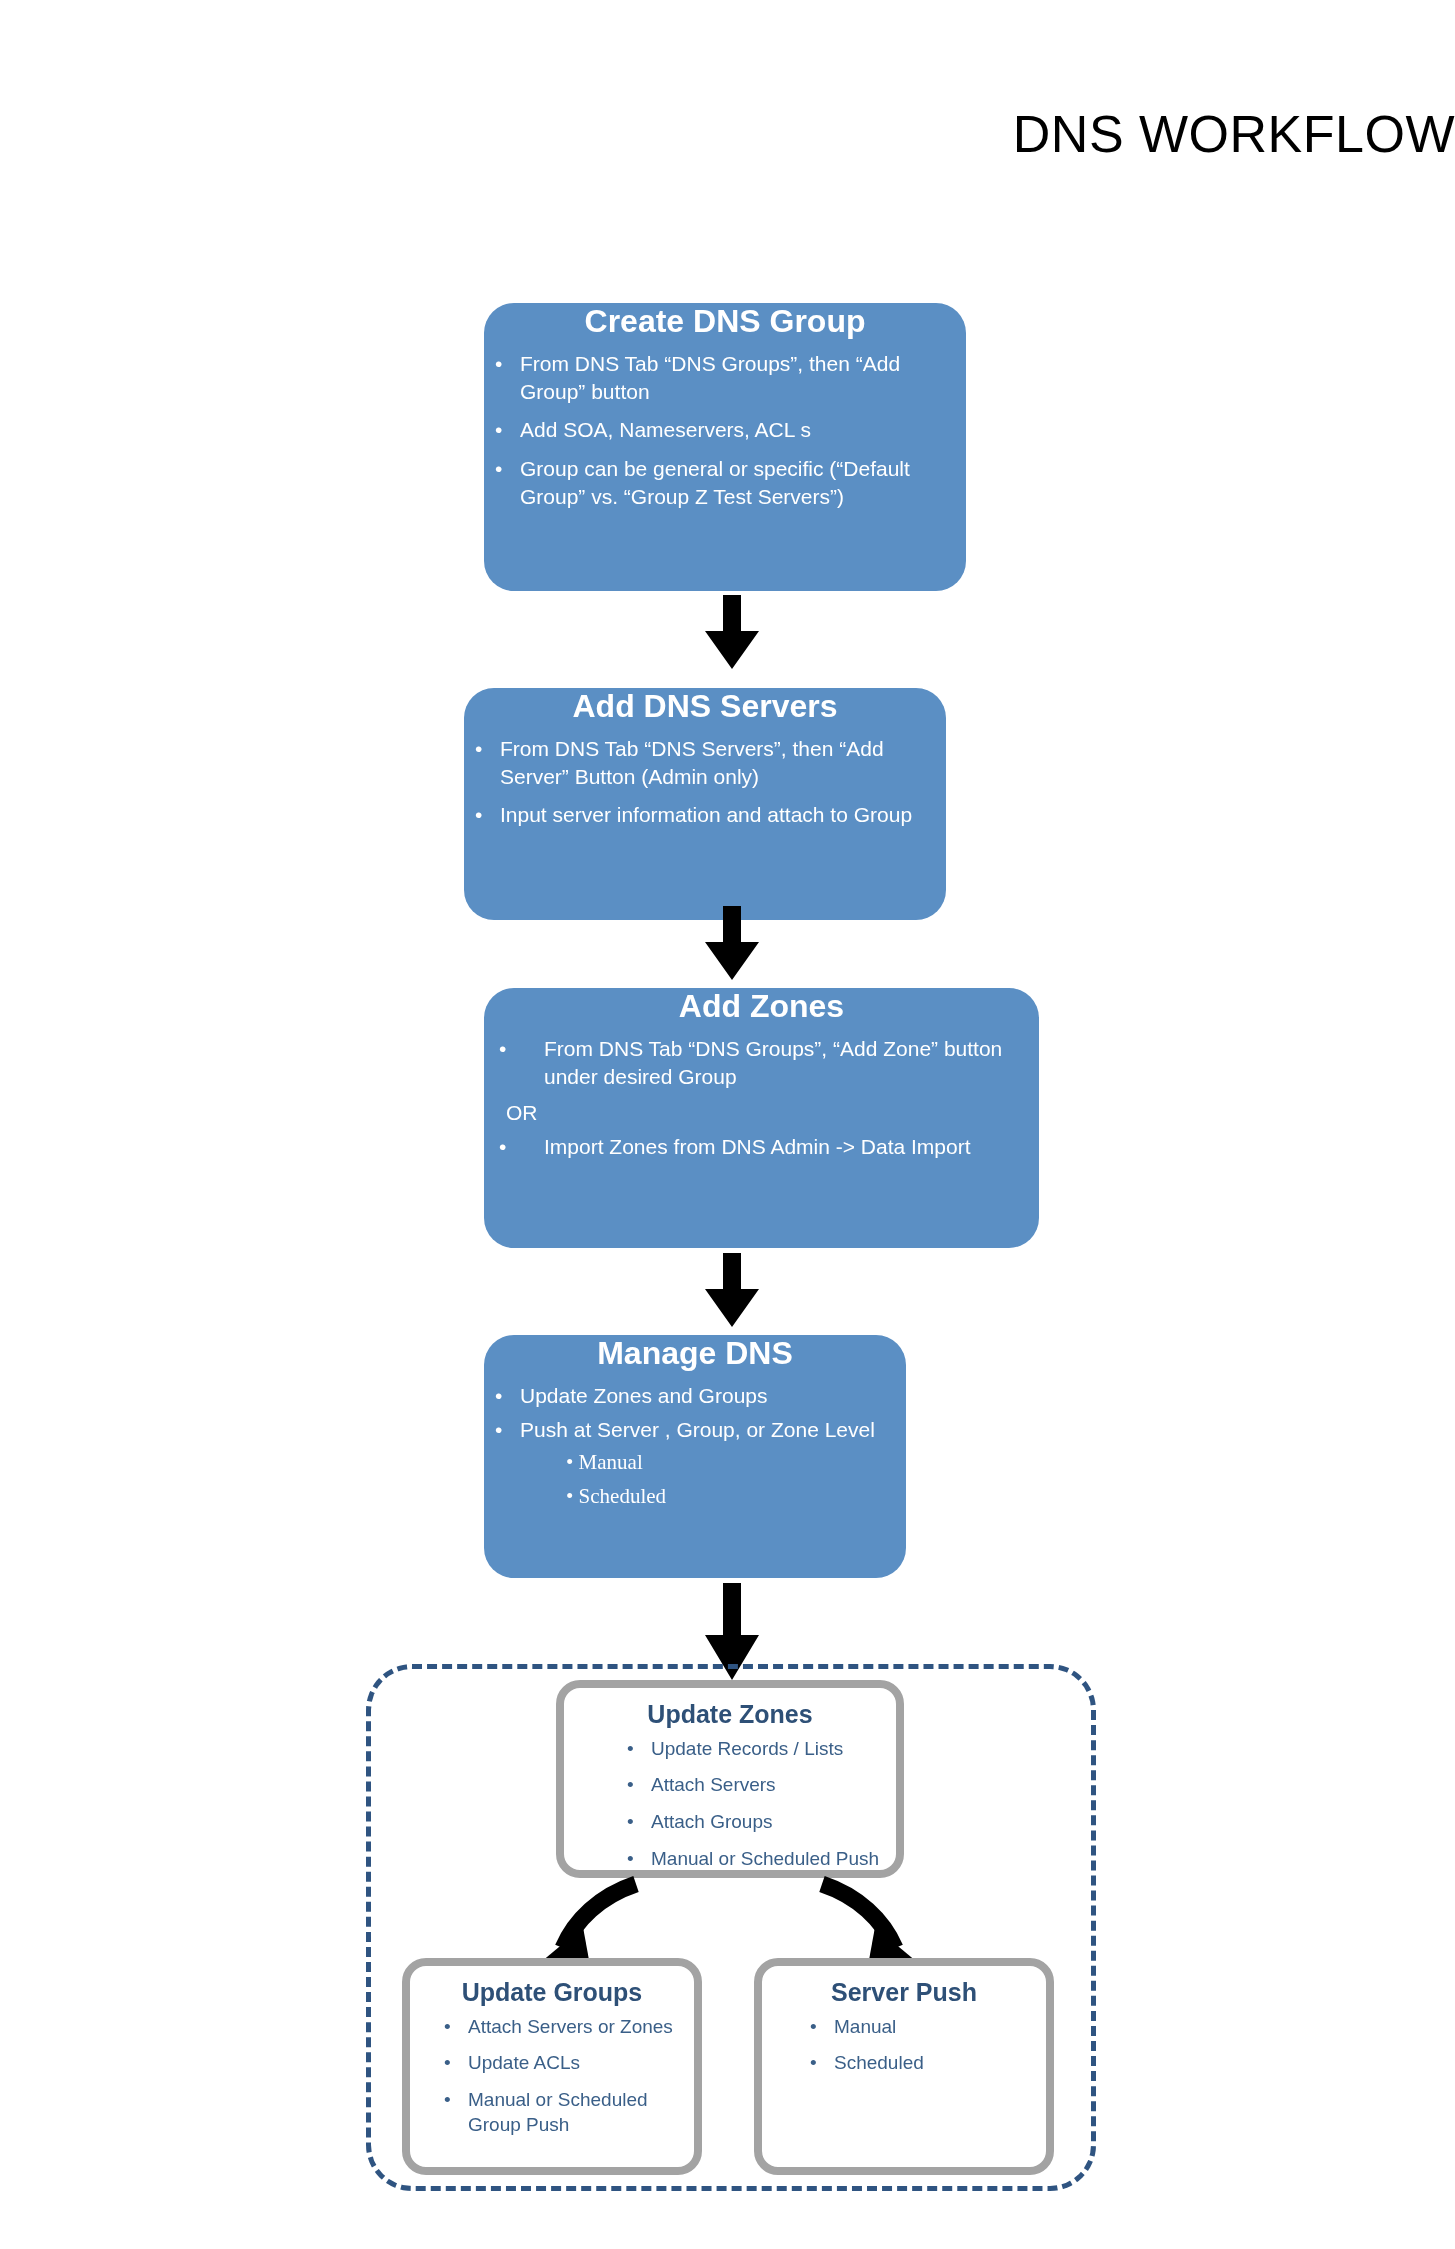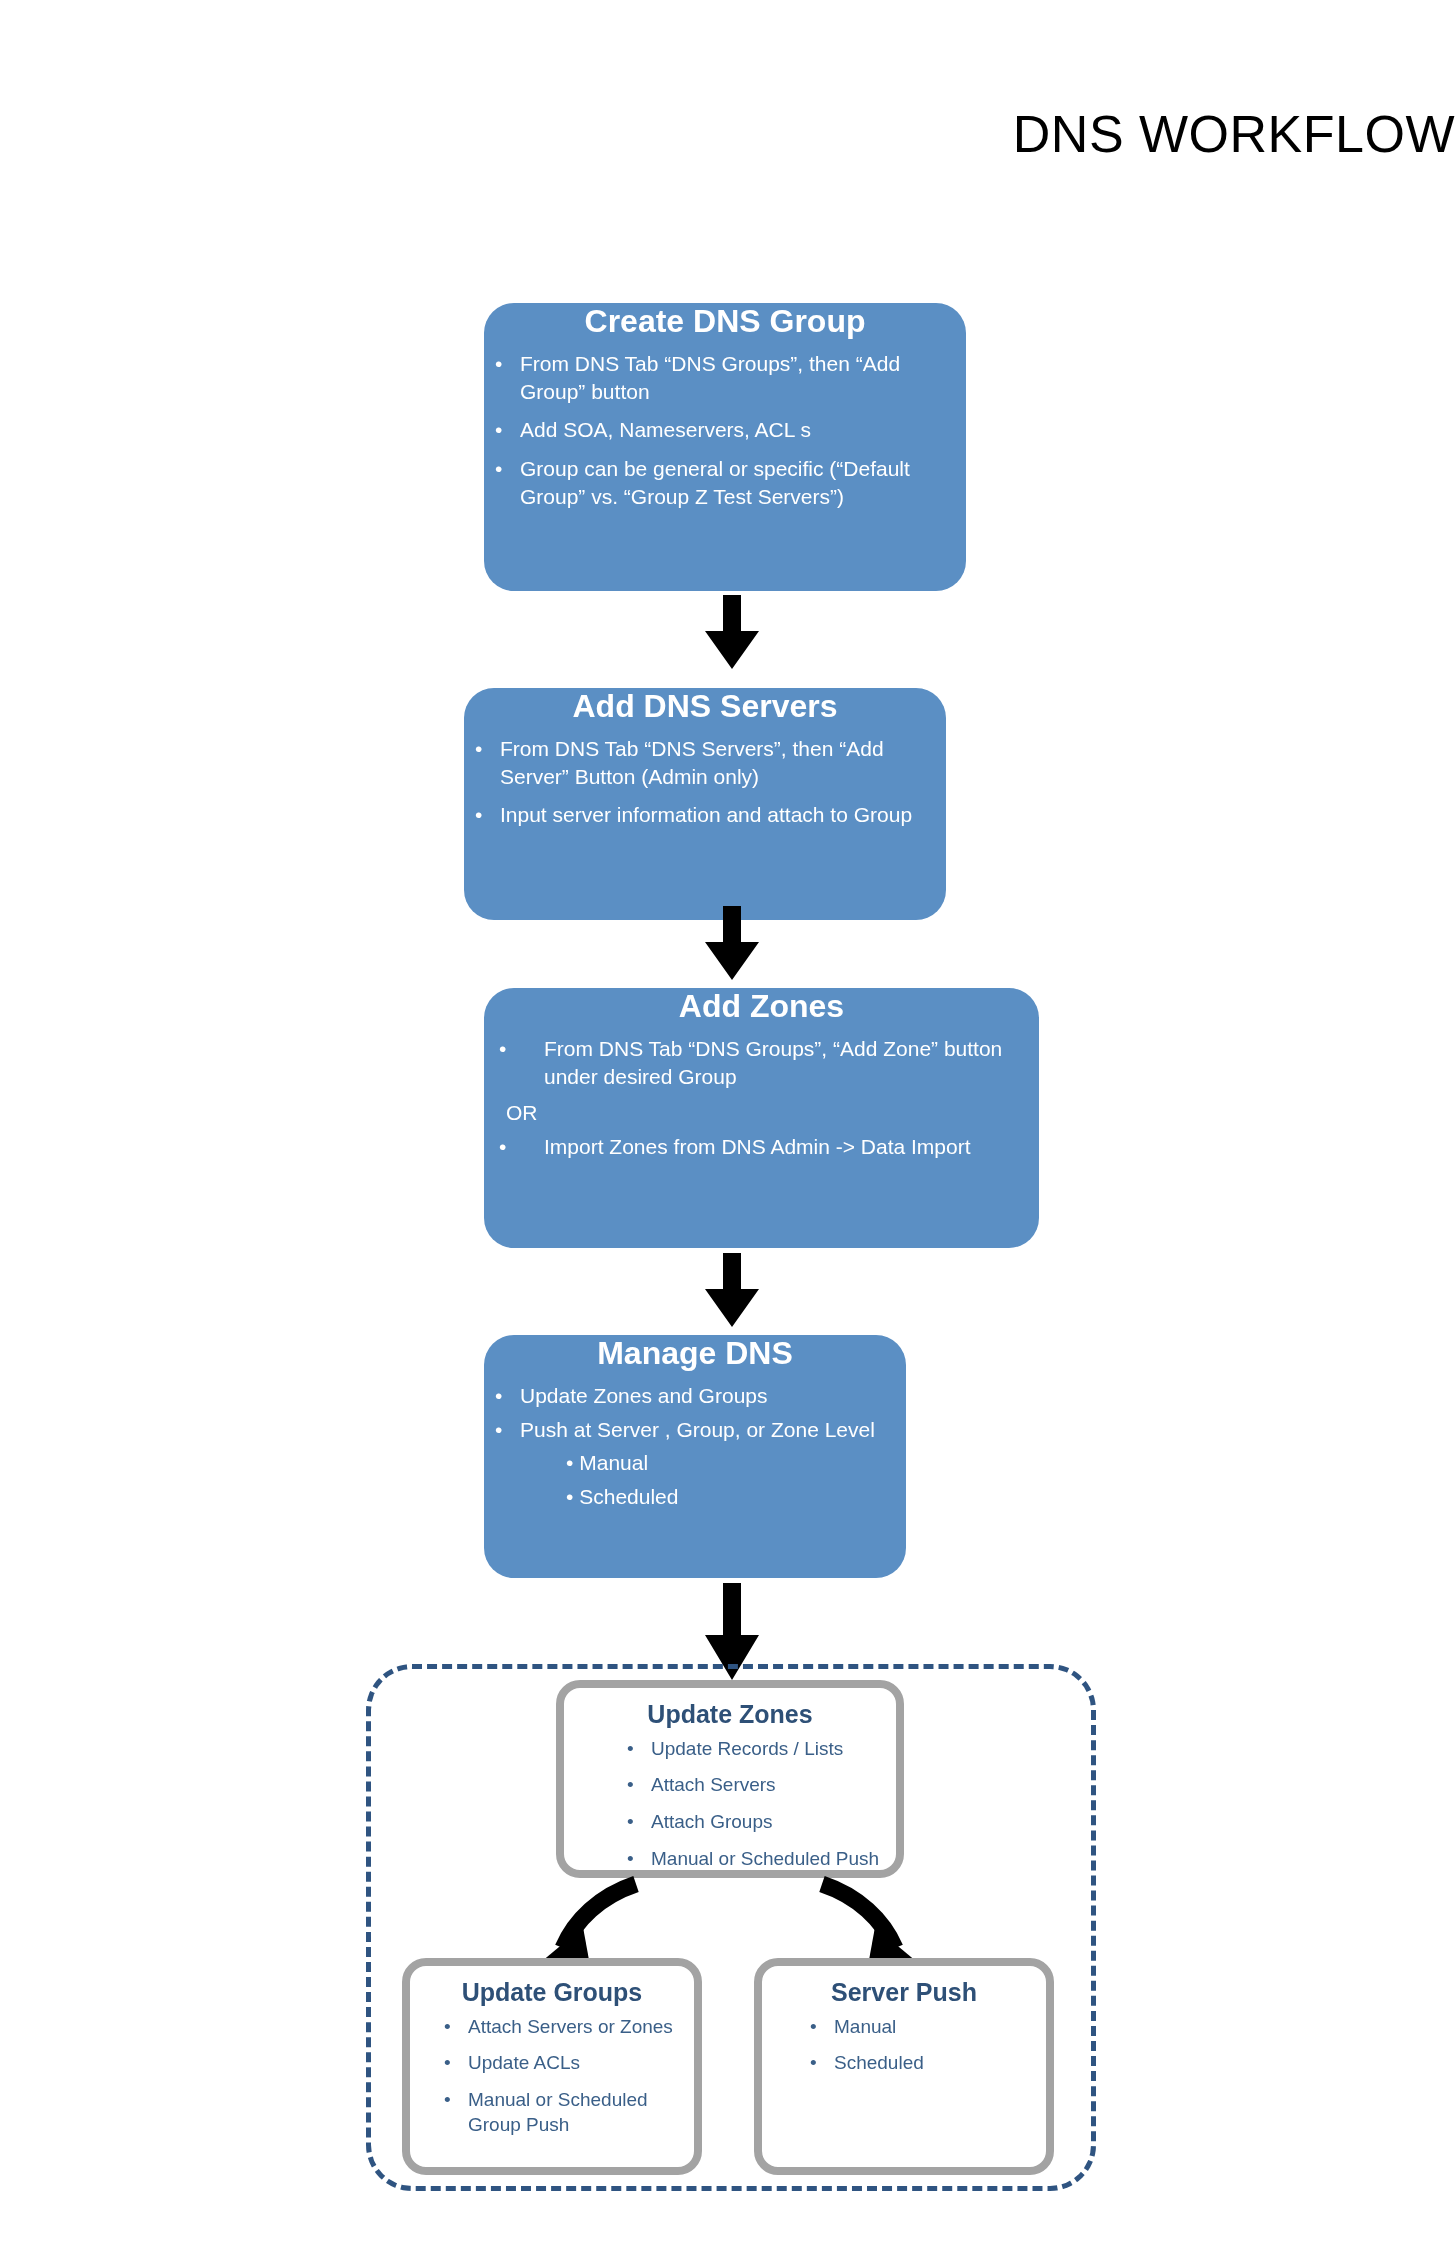--- a/index.html
+++ b/index.html
@@ -94,20 +94,21 @@
     margin: 4px 0 0 0;
     padding: 0;
   }
   #box-manage-dns .sub-list li {
     position: relative;
     font-size: 21px;
     color: #ffffff;
     margin-left: 82px;
     margin-bottom: 6px;
     line-height: 1.3;
+    font-family: Liberation Serif, serif;
   }
   #box-manage-dns .sub-list li .bullet { left: -25px; }
 
   
   .block-arrow {
     position: absolute;
   }
 
   
   #dashed-container {

